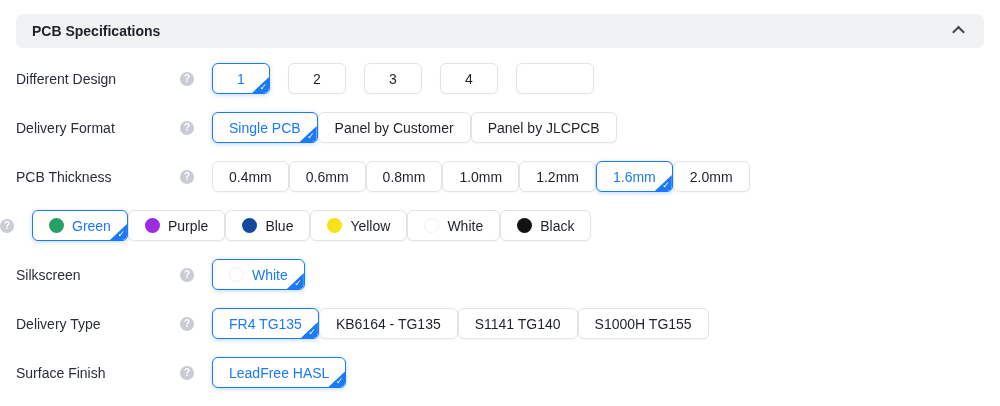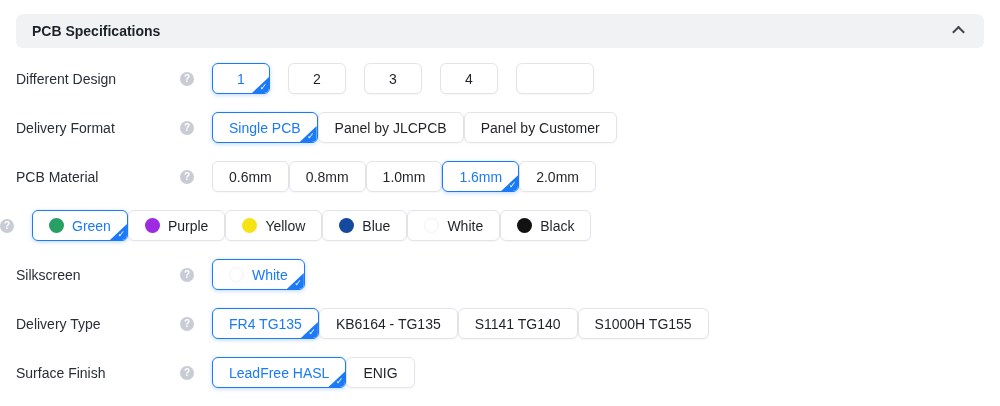--- a/index.html
+++ b/index.html
@@ -115,40 +115,46 @@
 
     <div class="row">
       <div class="row-label">Delivery Format</div>
       <span class="help">?</span>
       <div class="opts">
           <div class="opt sel">
             <span>Single PCB</span>
             <span class="corner">✓</span>
           </div>
           <div class="opt">
+            <span>Panel by Customer</span>
+          </div>
+          <div class="opt">
             <span>Panel by JLCPCB</span>
           </div>
-          <div class="opt">
-            <span>Panel by Customer</span>
-          </div>
-        </div>
-    </div>
-
-    <div class="row">
-      <div class="row-label">PCB Material</div>
-      <span class="help">?</span>
-      <div class="opts">
+        </div>
+    </div>
+
+    <div class="row">
+      <div class="row-label">PCB Thickness</div>
+      <span class="help">?</span>
+      <div class="opts">
+          <div class="opt">
+            <span>0.4mm</span>
+          </div>
           <div class="opt">
             <span>0.6mm</span>
           </div>
           <div class="opt">
             <span>0.8mm</span>
           </div>
           <div class="opt">
             <span>1.0mm</span>
+          </div>
+          <div class="opt">
+            <span>1.2mm</span>
           </div>
           <div class="opt sel">
             <span>1.6mm</span>
             <span class="corner">✓</span>
           </div>
           <div class="opt">
             <span>2.0mm</span>
           </div>
         </div>
     </div>
@@ -159,28 +165,28 @@
           <div class="opt sel">
             <span class="dot" style="background: rgb(39, 161, 99);"></span>
             <span>Green</span>
             <span class="corner">✓</span>
           </div>
           <div class="opt">
             <span class="dot" style="background: rgb(157, 43, 226);"></span>
             <span>Purple</span>
           </div>
           <div class="opt">
+            <span class="dot" style="background: rgb(21, 73, 158);"></span>
+            <span>Blue</span>
+          </div>
+          <div class="opt">
             <span class="dot" style="background: rgb(245, 227, 22);"></span>
             <span>Yellow</span>
           </div>
           <div class="opt">
-            <span class="dot" style="background: rgb(21, 73, 158);"></span>
-            <span>Blue</span>
-          </div>
-          <div class="opt">
             <span class="dot dot-light" style="background: rgb(255, 255, 255);"></span>
             <span>White</span>
           </div>
           <div class="opt">
             <span class="dot" style="background: rgb(18, 18, 18);"></span>
             <span>Black</span>
           </div>
         </div>
     </div>
 
@@ -217,20 +223,17 @@
     </div>
 
     <div class="row">
       <div class="row-label">Surface Finish</div>
       <span class="help">?</span>
       <div class="opts">
           <div class="opt sel">
             <span>LeadFree HASL</span>
             <span class="corner">✓</span>
           </div>
-          <div class="opt">
-            <span>ENIG</span>
-          </div>
         </div>
     </div>
 
   </div>
 </div>
 
 </body></html>

